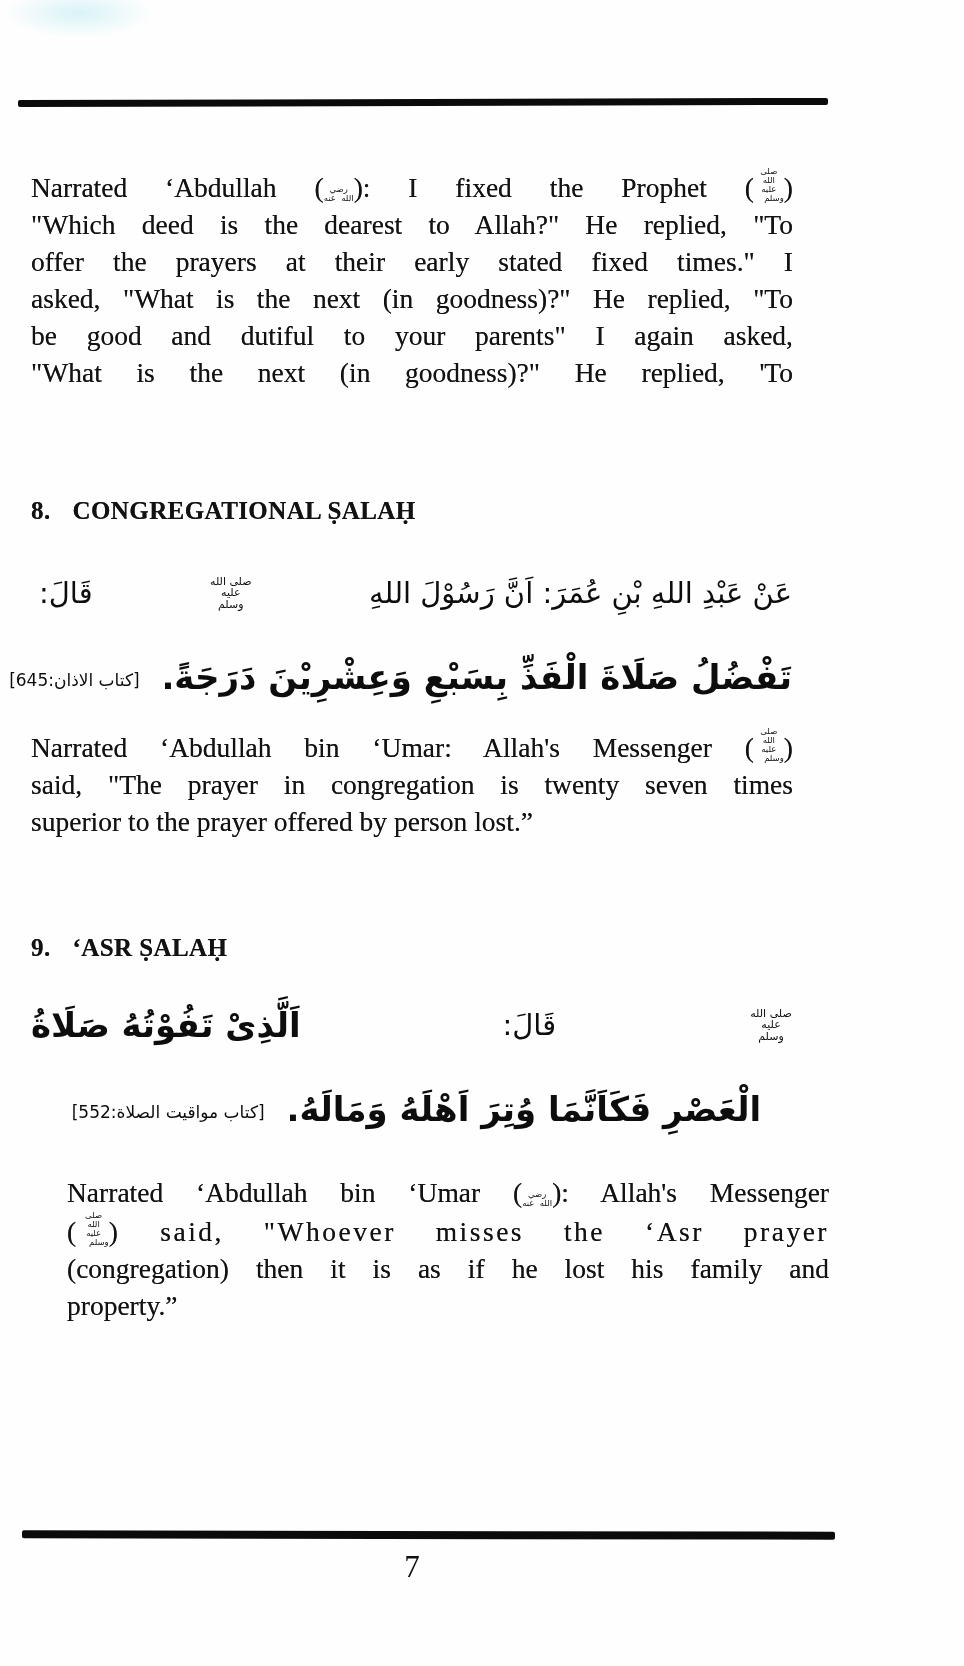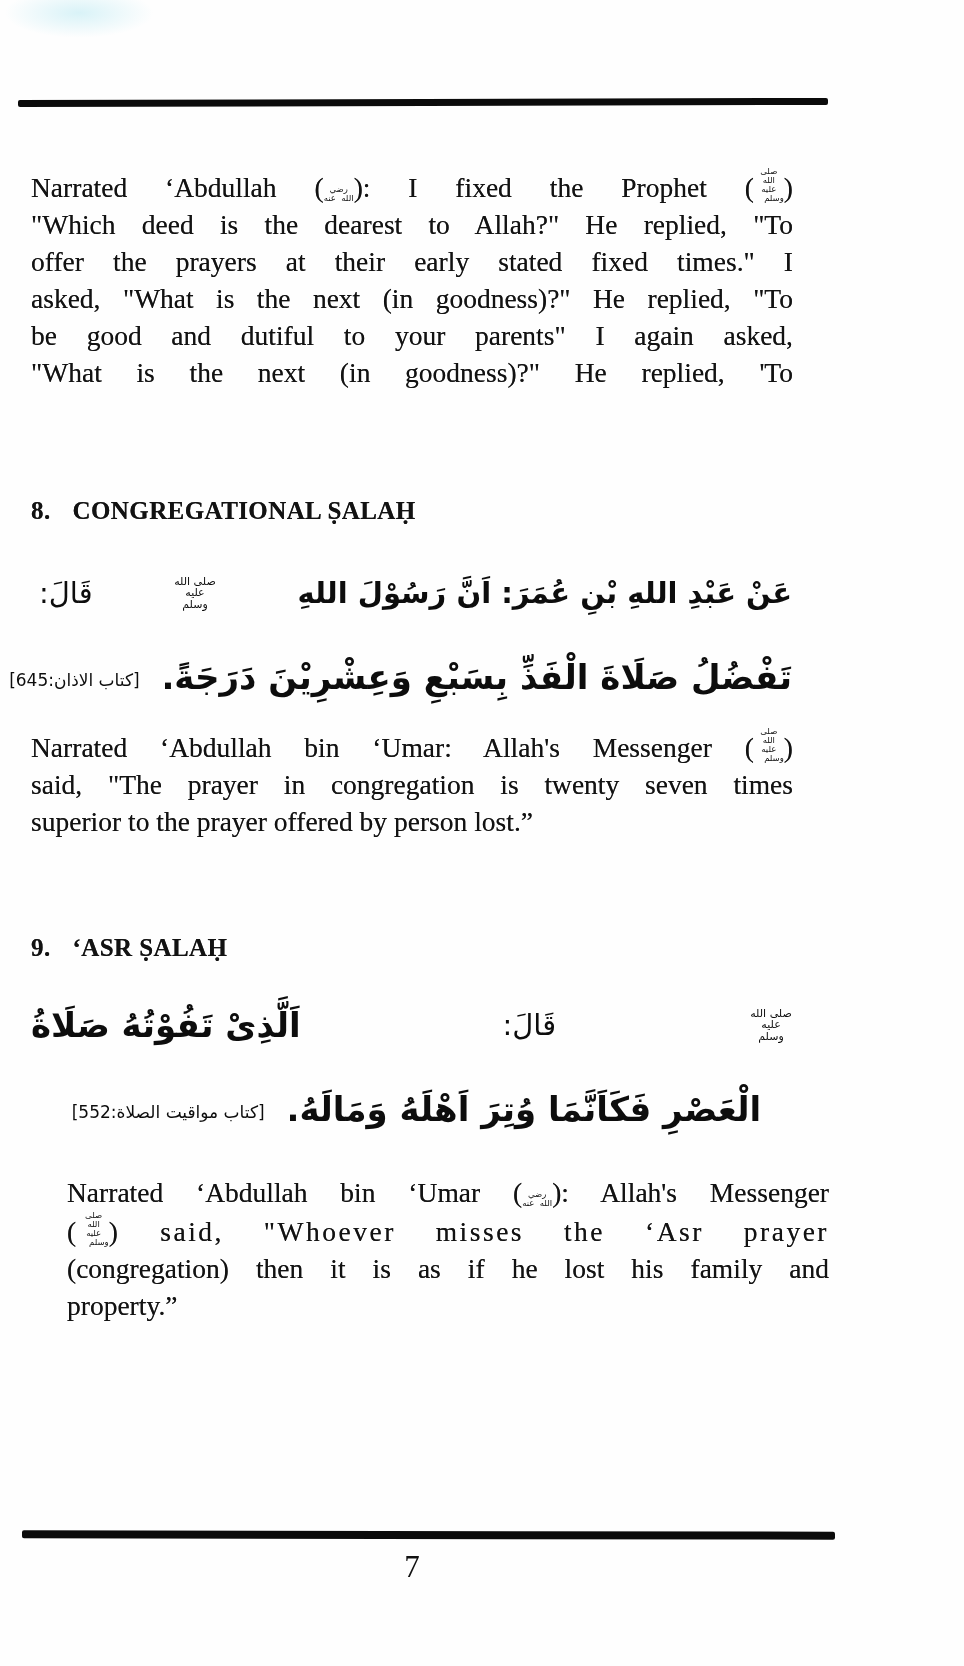--- a/index.html
+++ b/index.html
@@ -35,21 +35,21 @@
   .arabic{
     position:absolute;left:31px;width:761px;direction:rtl;
     font-family:"DejaVu Sans","DejaVu Serif",sans-serif;color:#0d0d0d;
   }
   .arabic8{top:548px;}
   .arabic9{top:980px;}
   .ar-line1{
     display:flex;flex-direction:row;justify-content:space-between;align-items:center;
     height:90px;font-size:29px;white-space:nowrap;
   }
-  .ar-chain{font-weight:700;}
+  .ar-chain{font-weight:400;}
   .ar-qala{font-weight:400;margin-left:8px;}
   .ar-quote{font-weight:700;font-size:34px;}
   .ar-line2{
     height:78px;line-height:78px;text-align:center;font-size:34px;font-weight:700;
     white-space:nowrap;
   }
   .ar-ref{font-size:17px;font-weight:400;margin:0 10px;vertical-align:3px;letter-spacing:0;}
   .hon{
     display:inline-block;direction:rtl;text-align:center;
     font-family:"DejaVu Sans",sans-serif;line-height:1.05;font-weight:400;

